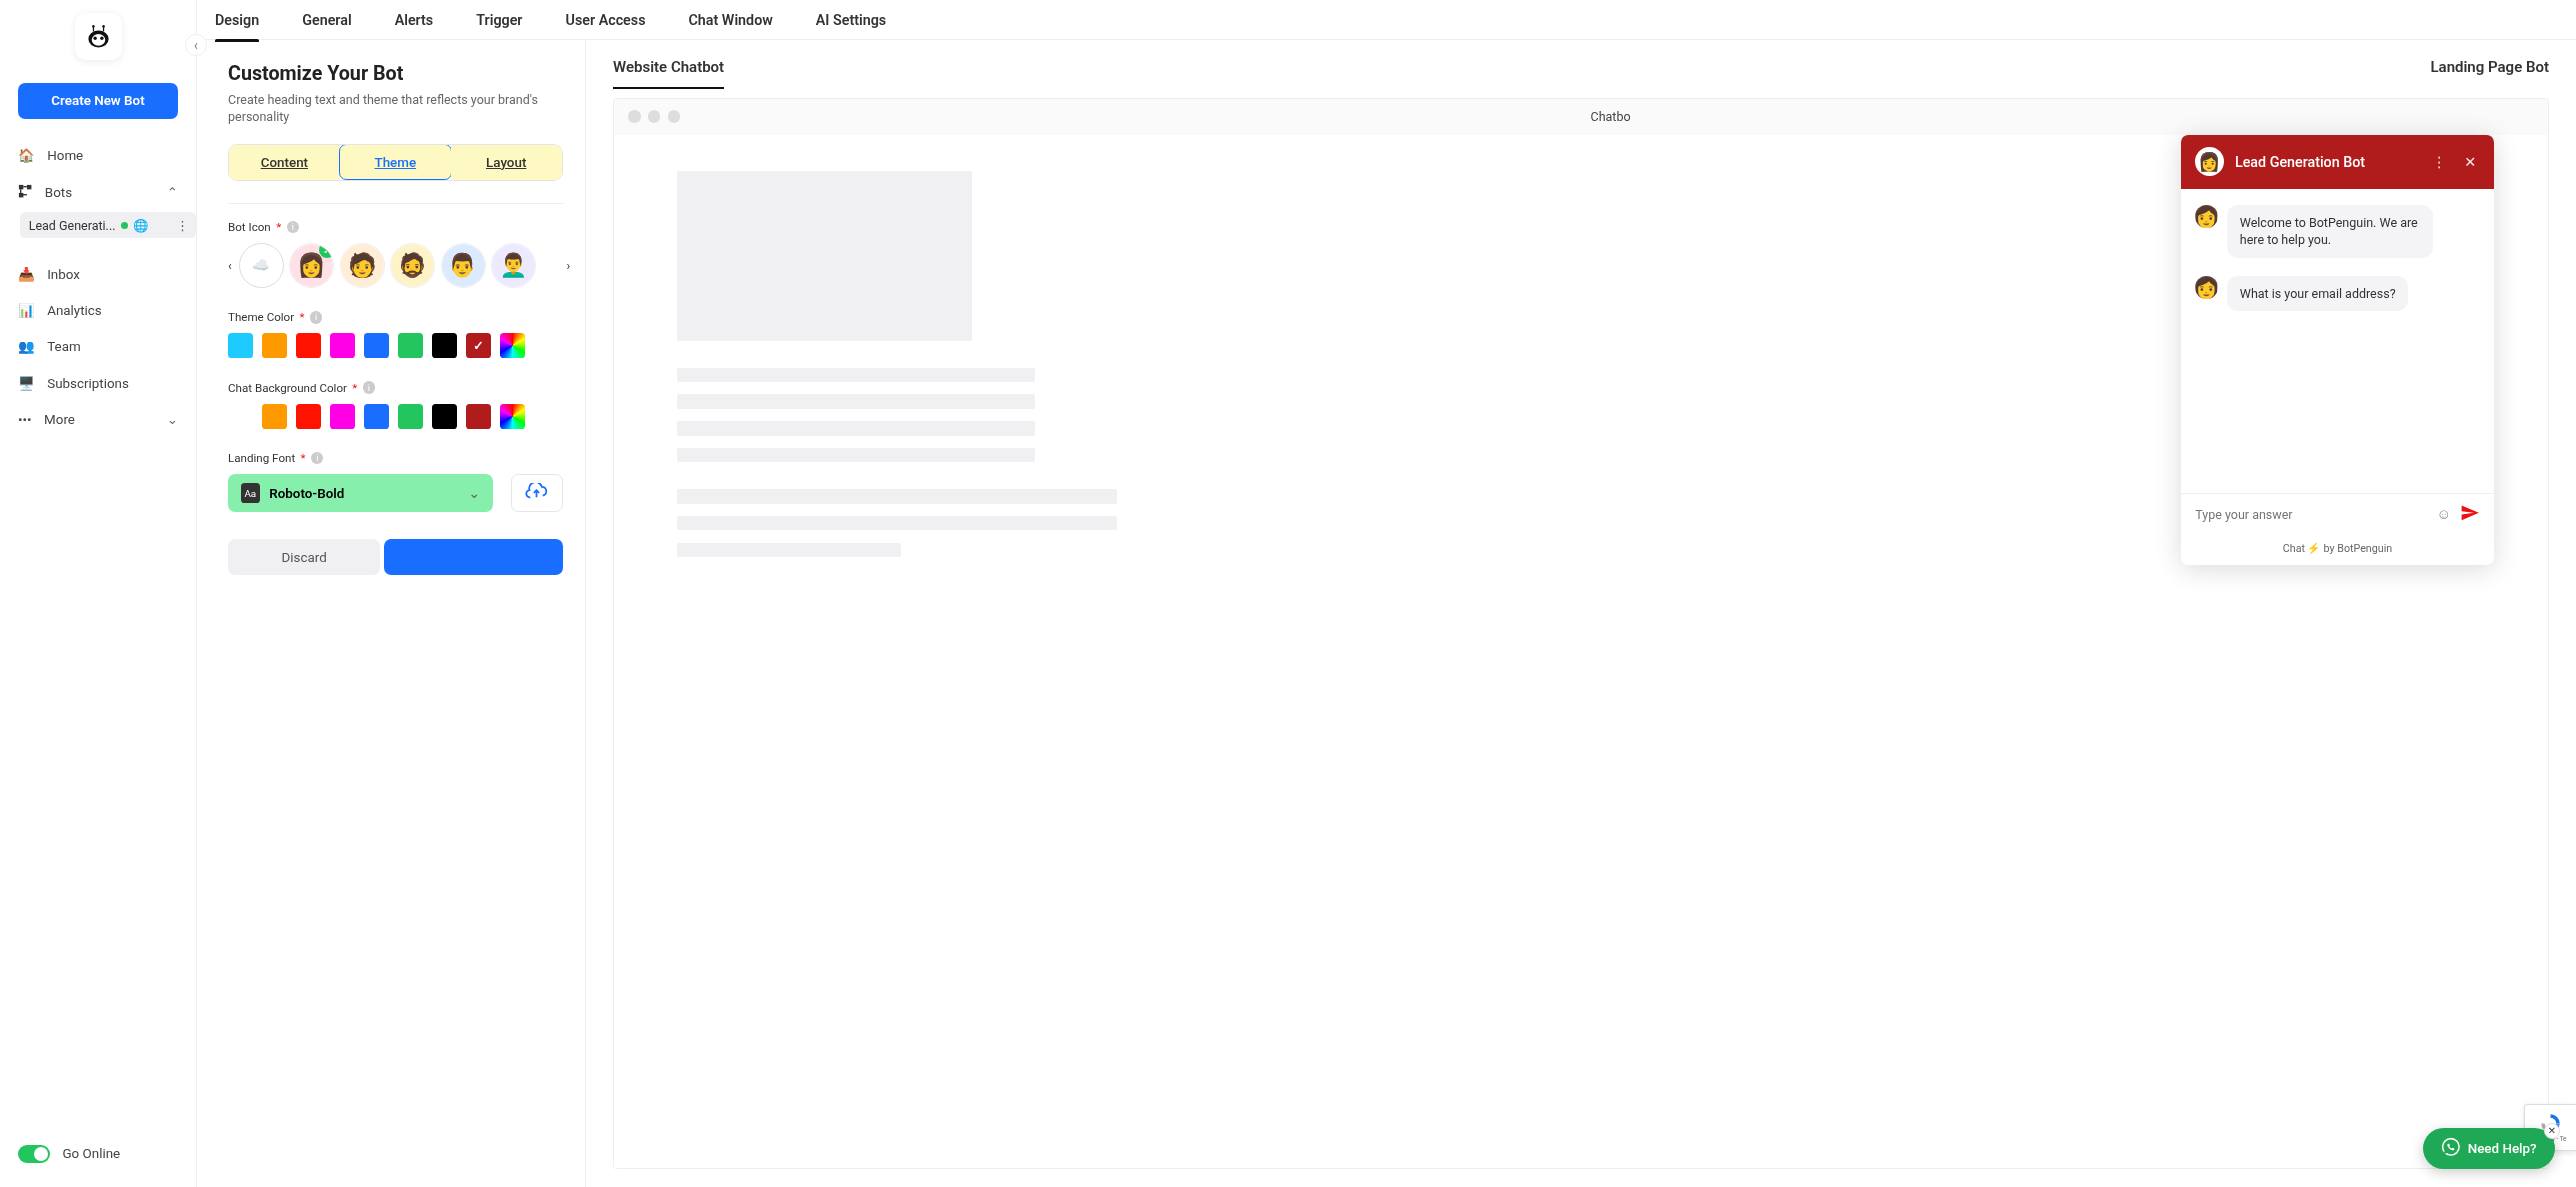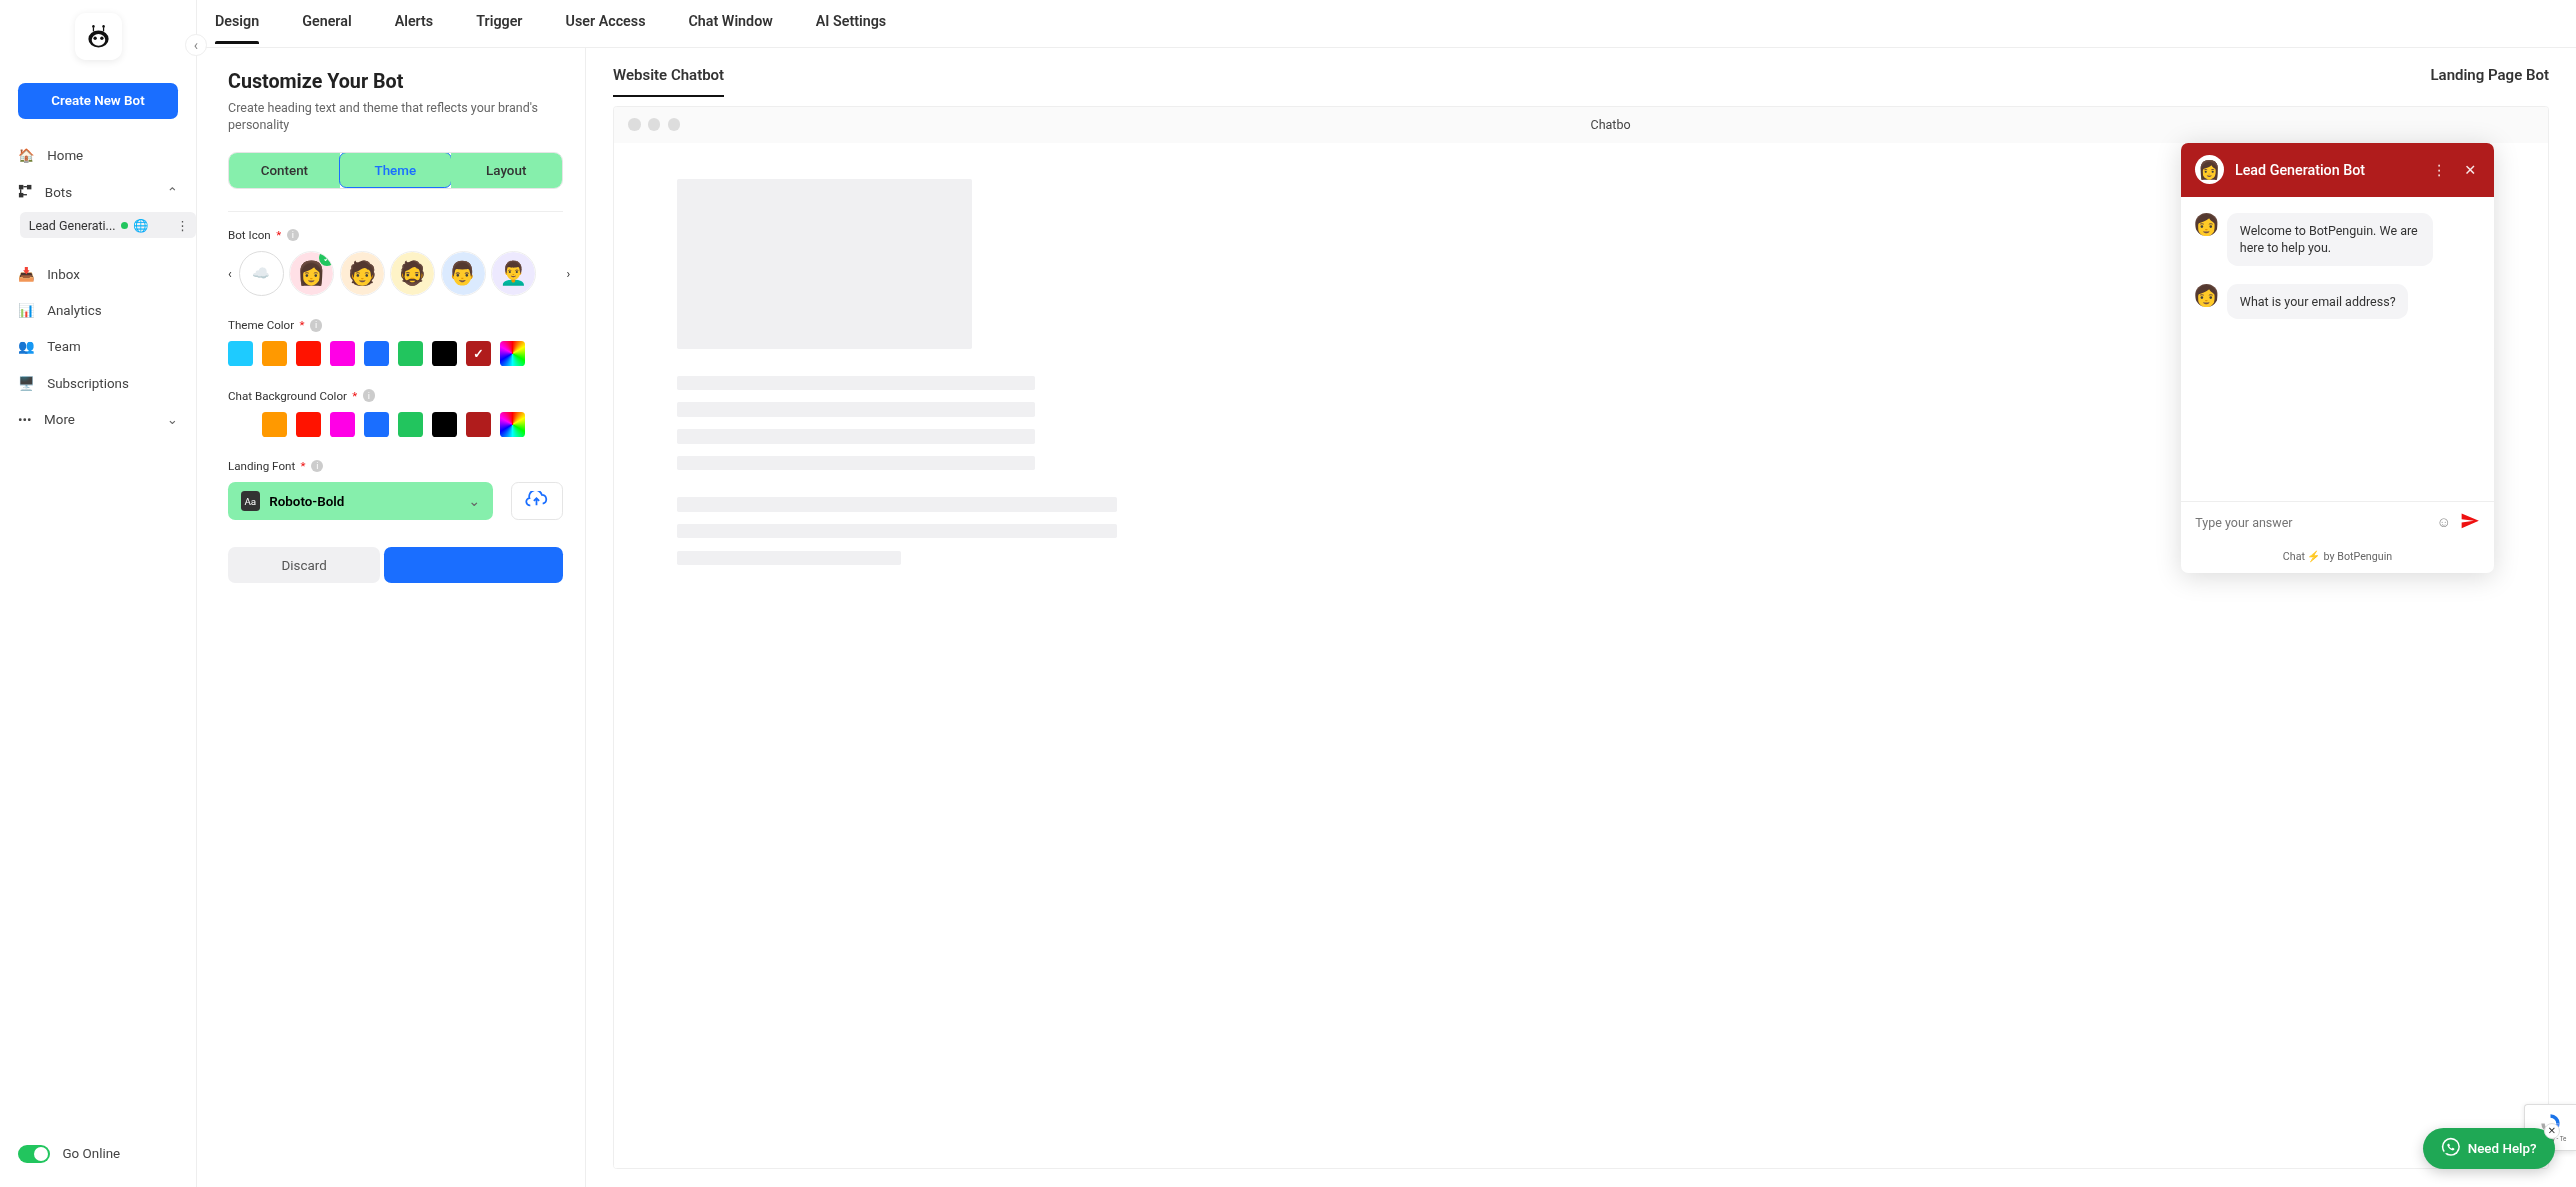--- a/index.html
+++ b/index.html
@@ -17,31 +17,31 @@
 .nav-sub .dot-green { width: 7.2px; height: 7.2px; background: #22c55e; border-radius: 50%; display:inline-block;}
 .nav-sub .globe { color: #1a6eff; }
 .nav-sub .kebab { margin-left: auto; color: #555; cursor: pointer; }
 .sidebar-bottom { margin-top: auto; }
 .go-online { display: flex; align-items: center; padding: 10.7px 18px; gap: 12.5px; font-size: 13.4px; color: #444; }
 .toggle { width: 32px; height: 18px; background: #22c55e; border-radius: 9px; position: relative; cursor: pointer; }
 .toggle::after { content:''; position:absolute; width:14.3px; height:14.3px; background:#fff; border-radius:50%; top:1.8px; right:1.8px; }
 
 
 .main { flex: 1; display: flex; flex-direction: column; }
-.top-tabs { display: flex; gap: 43px; padding: 0 18px; border-bottom: 0.9px solid #eee; height: 48px; align-items: flex-start; }
+.top-tabs { display: flex; gap: 43px; padding: 0 18px; border-bottom: 0.9px solid #eee; height: 40px; align-items: center; }
 .top-tab { font-size: 14.3px; font-weight: 600; color: #333; cursor: pointer; padding: 13.4px 0; position: relative; }
 .top-tab.active::after { content:''; position:absolute; bottom:-0.9px; left:0; right:0; height:2.7px; background:#111; border-radius: 1.8px 1.8px 0 0; }
 
 .content-row { flex: 1; display: flex; overflow: hidden; }
 .left-panel { width: 389px; padding: 22.4px 22.4px 22.4px 31px; border-right: 0.9px solid #eee; overflow-y: auto; }
 .panel-title { font-size: 19.7px; font-weight: 700; color: #222; margin-bottom: 5.4px; }
 .panel-sub { font-size: 12.5px; color: #666; margin-bottom: 18px; line-height: 1.4; }
 
 .seg { display: flex; border: 0.9px solid #e5e5e5; border-radius: 9px; overflow: hidden; margin-bottom: 22.4px; }
-.seg-btn { flex: 1; padding: 9.8px 0; text-align: center; font-size: 13.4px; font-weight: 500; color: #333; cursor: pointer; background: #86efac; }
+.seg-btn { flex: 1; padding: 9.8px 0; text-align: center; font-size: 13.4px; font-weight: 500; color: #333; cursor: pointer; background: #fef9c3; text-decoration: underline; }
 .seg-btn.active { border: 1.8px solid #1a6eff; color: #1a6eff; border-radius: 7.2px; margin: -0.9px; }
 
 .section-divider { height: 0.9px; background: #eee; margin-bottom: 16px; }
 .field-label { font-size: 11.6px; color: #333; margin-bottom: 9px; display: flex; align-items: center; gap: 5.4px; }
 .field-label .req { color: #e11; }
 .info-icon { width: 12.5px; height: 12.5px; background: #ccc; border-radius: 50%; color: #fff; font-size: 9px; display: inline-flex; align-items: center; justify-content: center; }
 
 .icon-carousel { display: flex; align-items: center; gap: 7.2px; margin-bottom: 22.4px; }
 .car-arrow { width: 18px; height: 36px; display: flex; align-items: center; justify-content: center; color: #333; cursor: pointer; font-size: 12.5px;}
 .car-items { display: flex; gap: 5.4px; }

